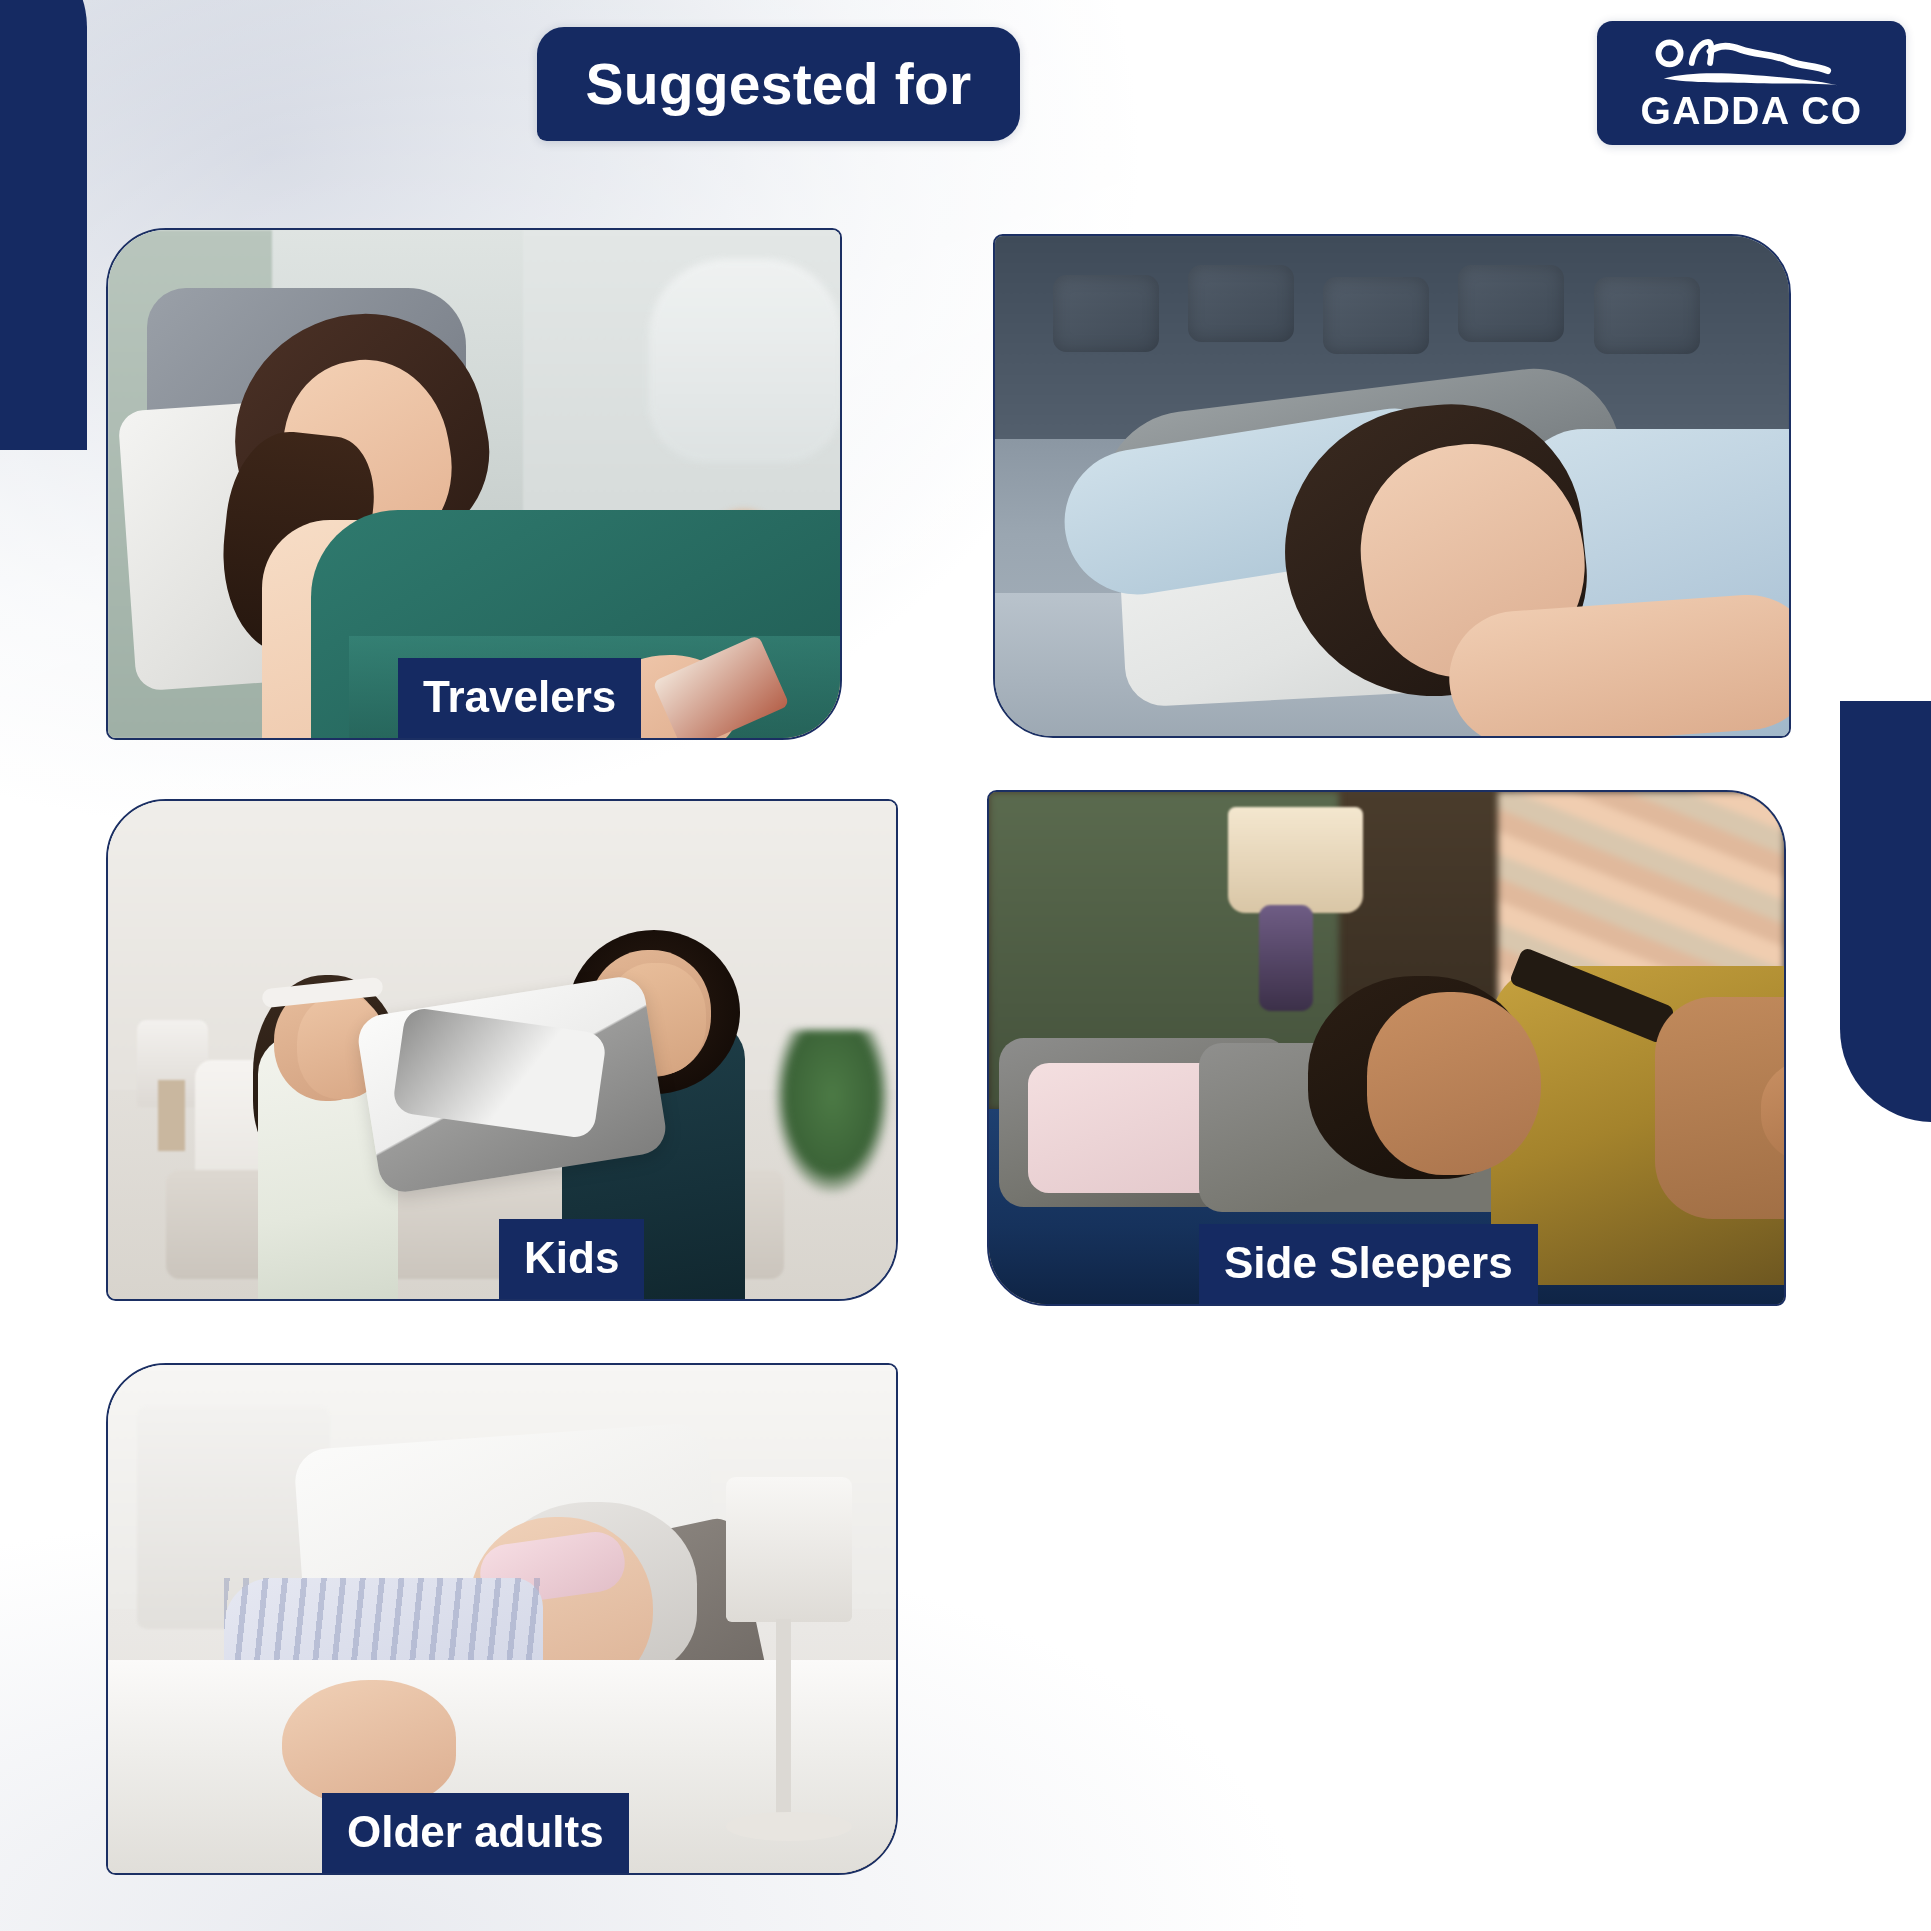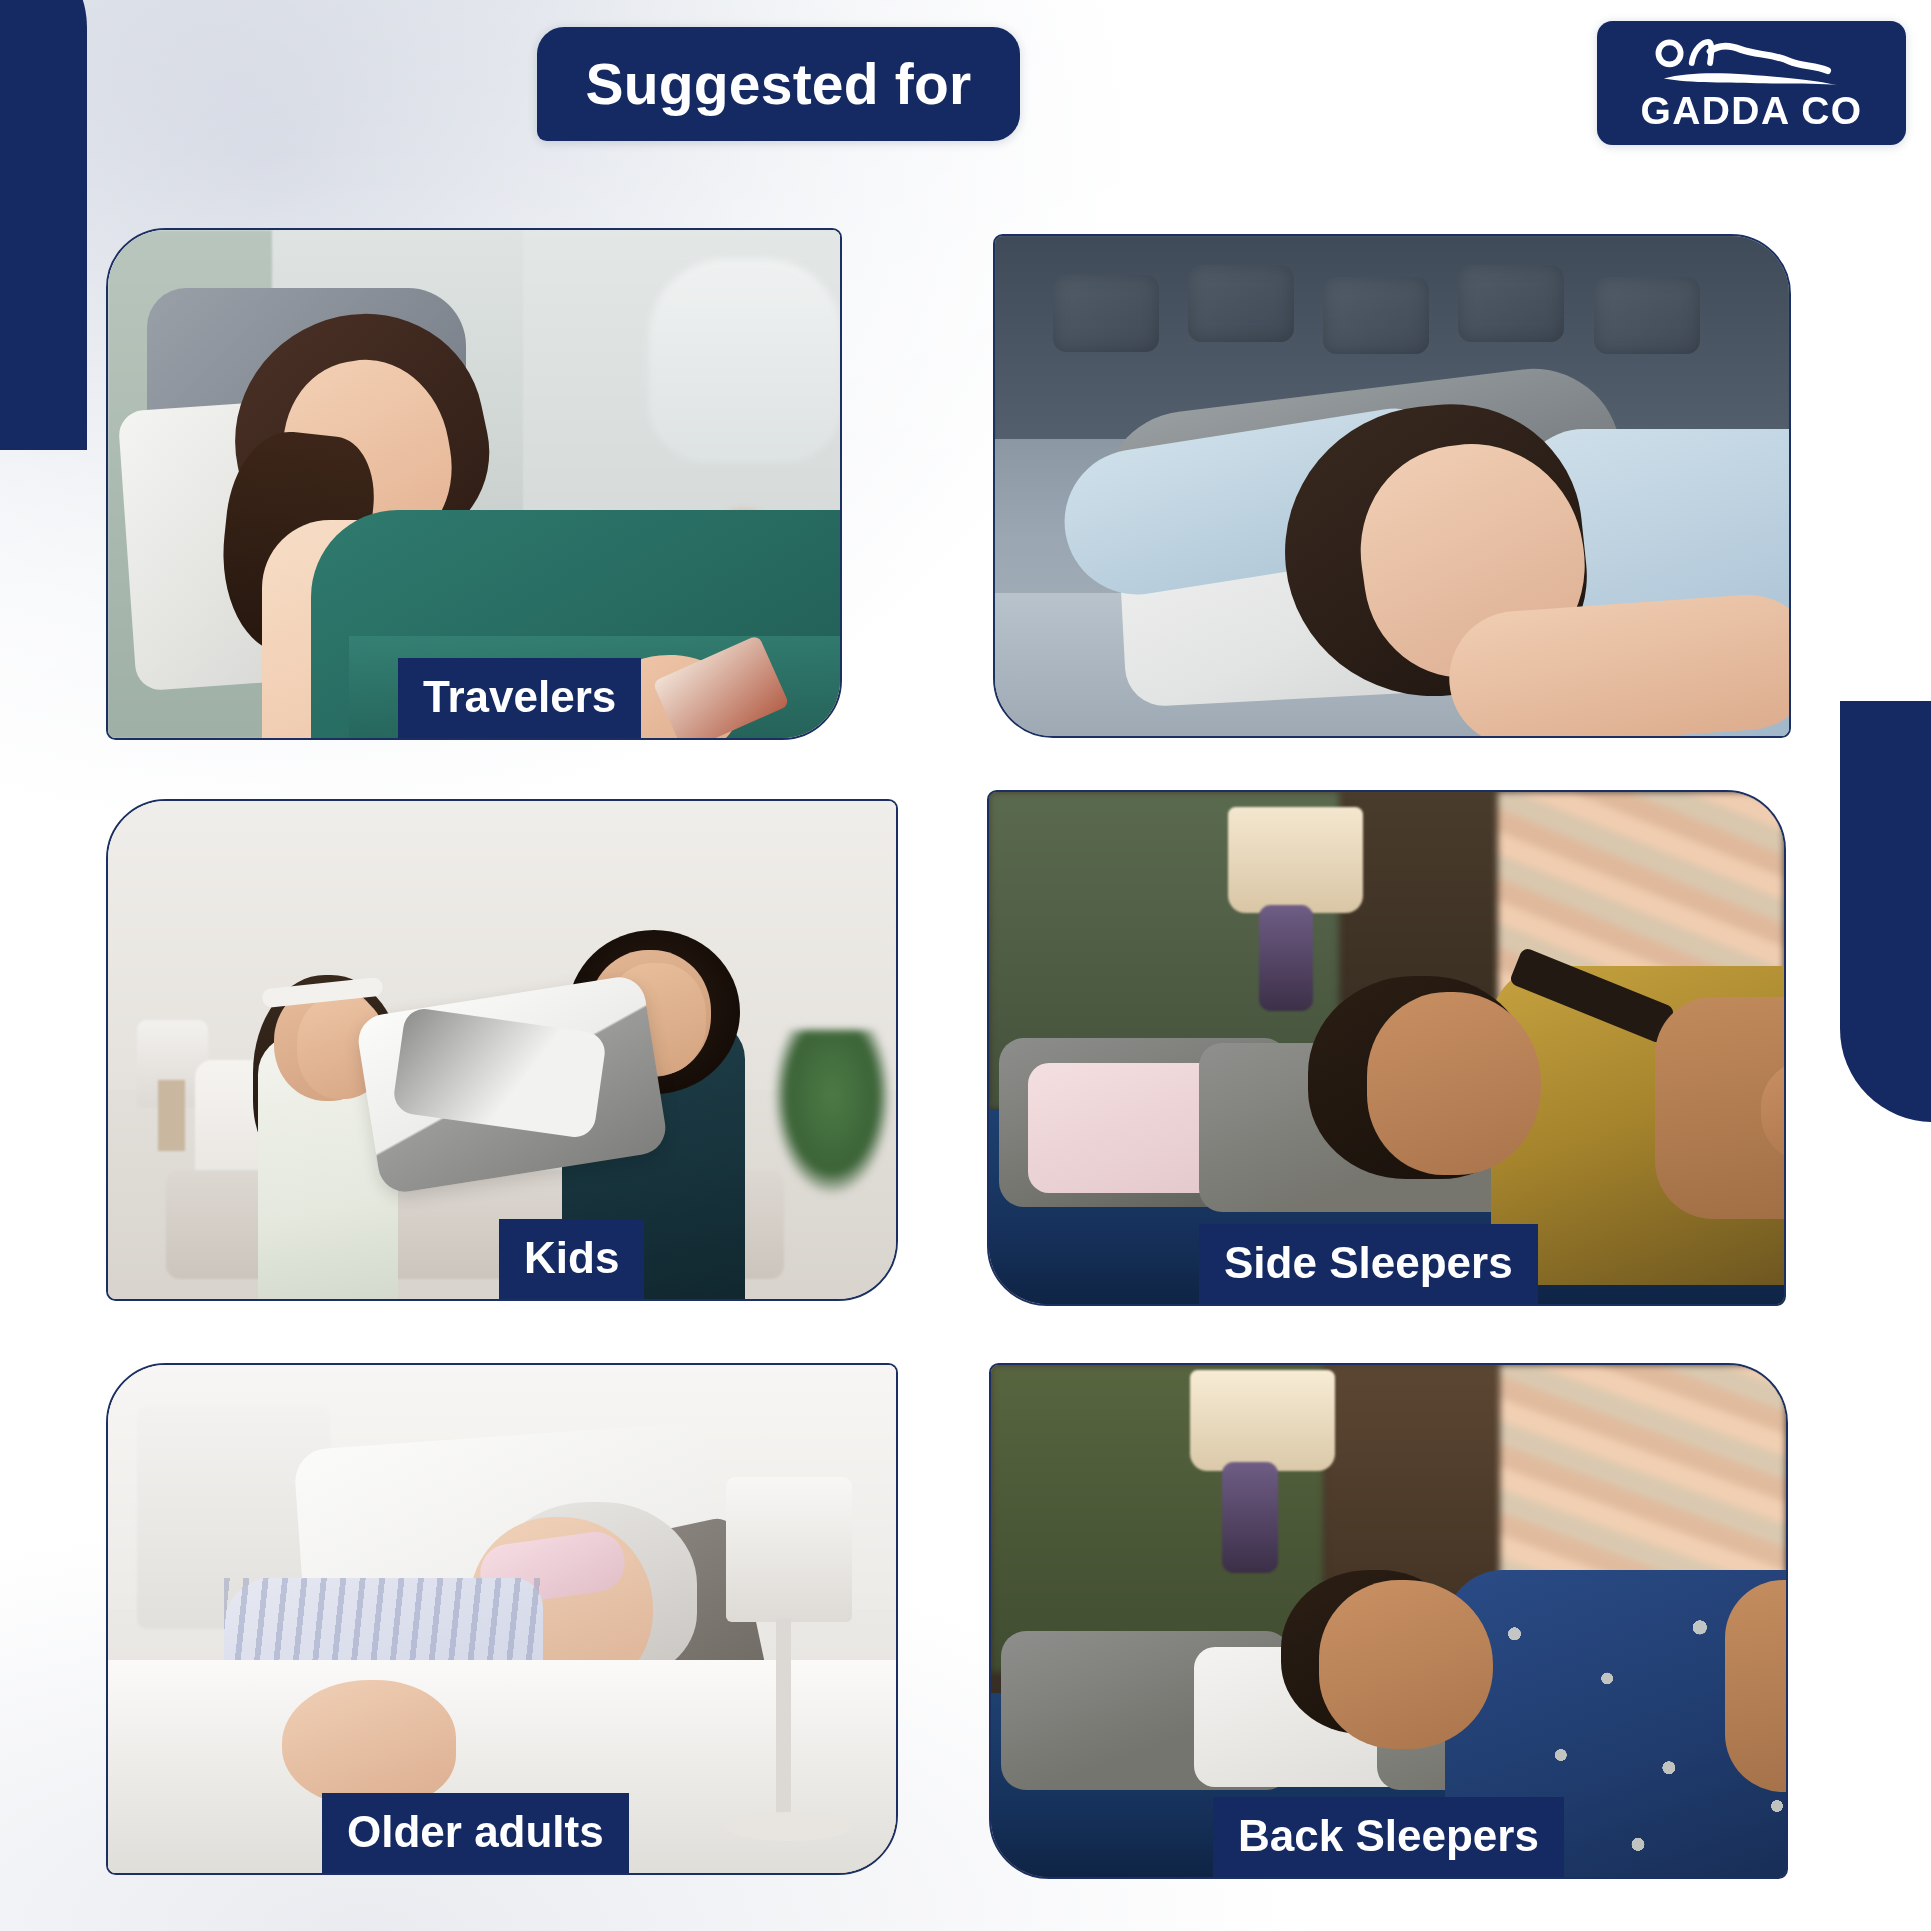--- a/index.html
+++ b/index.html
@@ -476,37 +476,15 @@
         <div class="sc-layer sd-strap"></div>
         <div class="sc-layer sd-hair"></div>
         <div class="sc-layer sd-face"></div>
         <div class="sc-layer sd-arm"></div>
         <div class="sc-layer sd-hand"></div>
       </div>
     </div>
     <div class="badge badge-side">Side Sleepers</div>
   </div>
 
-  <div class="card c-back">
-    <div class="photo">
-      <div class="scene">
-        <div class="sc-layer bk-bg"></div>
-        <div class="sc-layer bk-wallwood blur-more"></div>
-        <div class="sc-layer bk-door blur-more"></div>
-        <div class="sc-layer bk-curtain blur-more"></div>
-        <div class="sc-layer bk-lampshade blur-soft"></div>
-        <div class="sc-layer bk-lampbase blur-soft"></div>
-        <div class="sc-layer bk-mattress"></div>
-        <div class="sc-layer bk-pillowgray"></div>
-        <div class="sc-layer bk-pillowwhite"></div>
-        <div class="sc-layer bk-pillowgray2"></div>
-        <div class="sc-layer bk-body"></div>
-        <div class="sc-layer bk-floral"></div>
-        <div class="sc-layer bk-hair"></div>
-        <div class="sc-layer bk-face"></div>
-        <div class="sc-layer bk-arm"></div>
-      </div>
-    </div>
-    <div class="badge badge-back">Back Sleepers</div>
-  </div>
 
 </div>
 
 
 </body></html>

